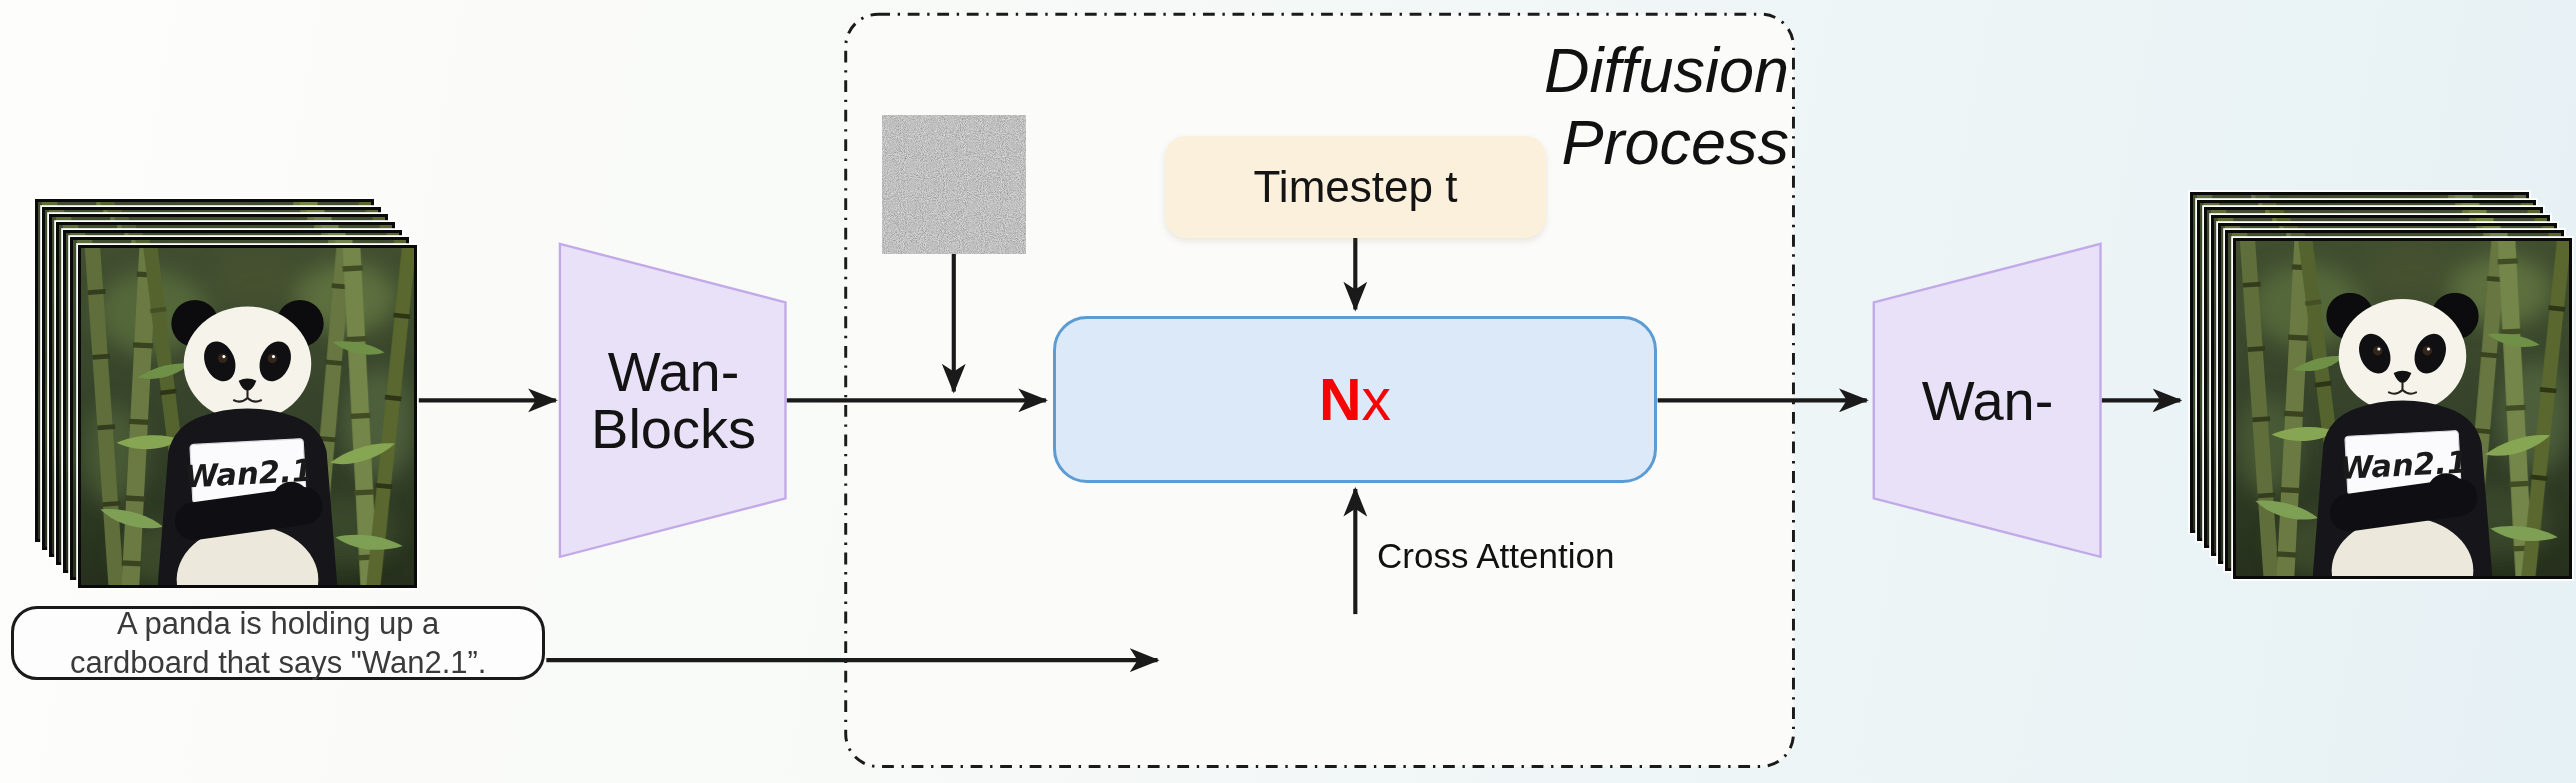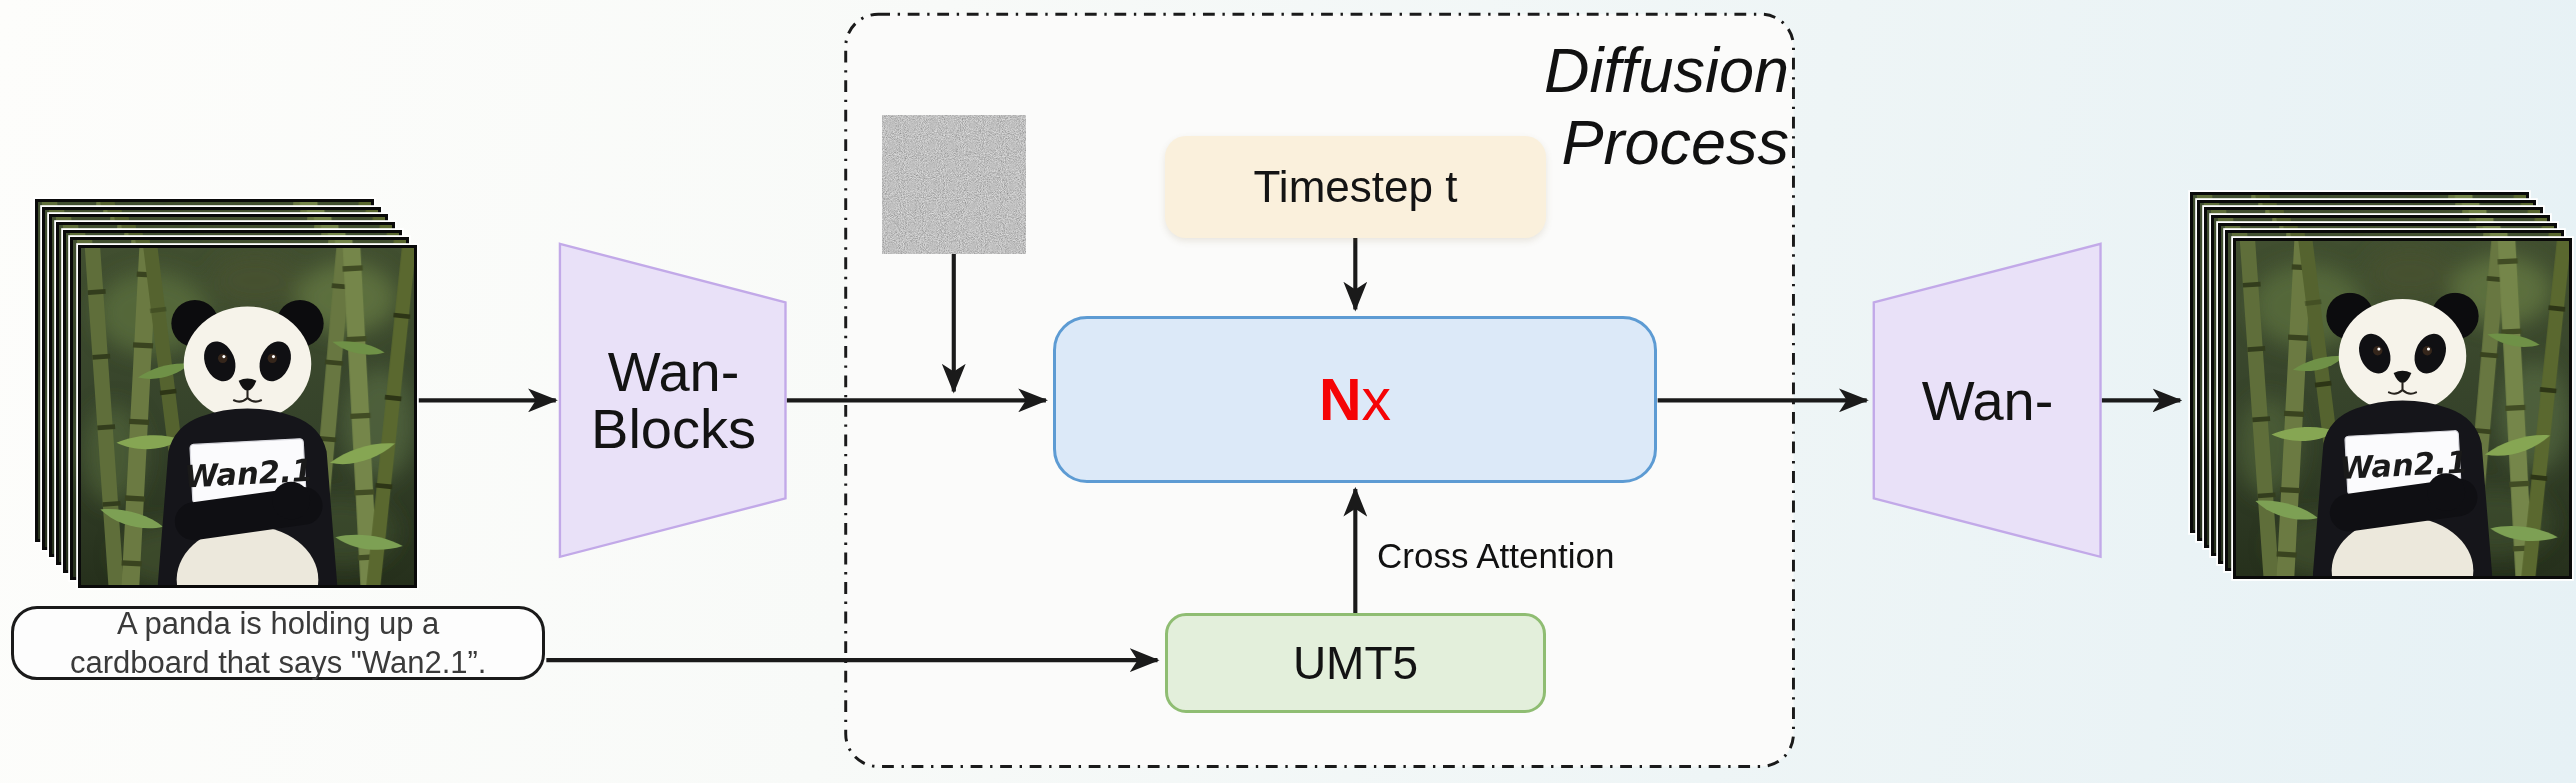--- a/index.html
+++ b/index.html
@@ -187,23 +187,20 @@
     <span>Timestep t</span>
   </div>
 
   <div class="box" id="dit-box">
     <span class="n">N</span>
       <span class="x"> x </span>
   </div>
 
   <div id="cross-attention-label">Cross Attention</div>
 
-  <div class="box" id="umt5-box">
-    <span>UMT5</span>
-  </div>
 
   <div class="box" id="prompt-box">
     <div>A panda is holding up a</div>
     <div>cardboard that says "Wan2.1”.</div>
   </div>
 
   <div class="trap-label" id="encoder-label">
     <div>Wan-</div>
     <div>Blocks</div>
   </div>

